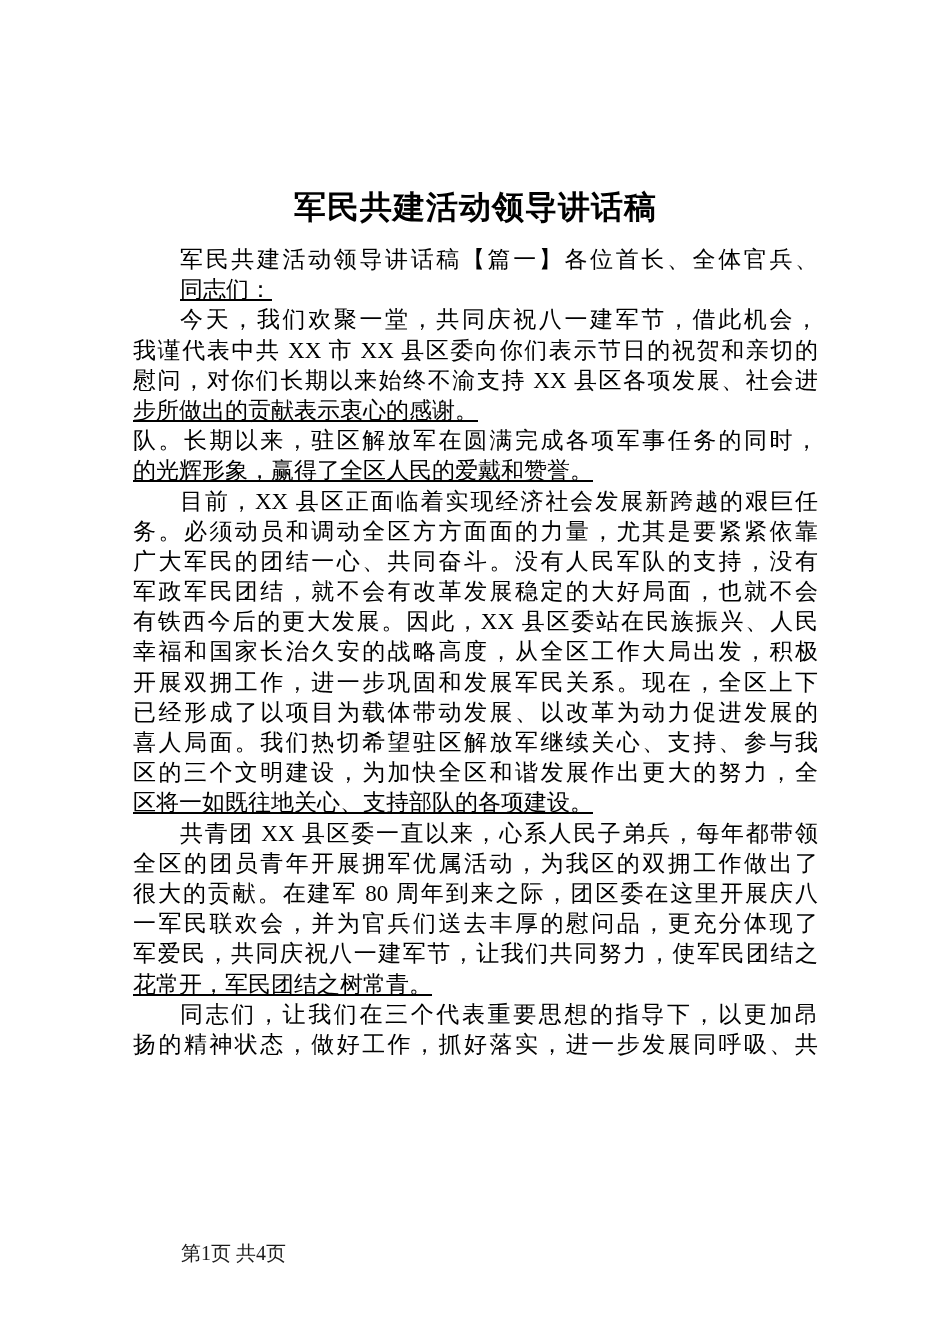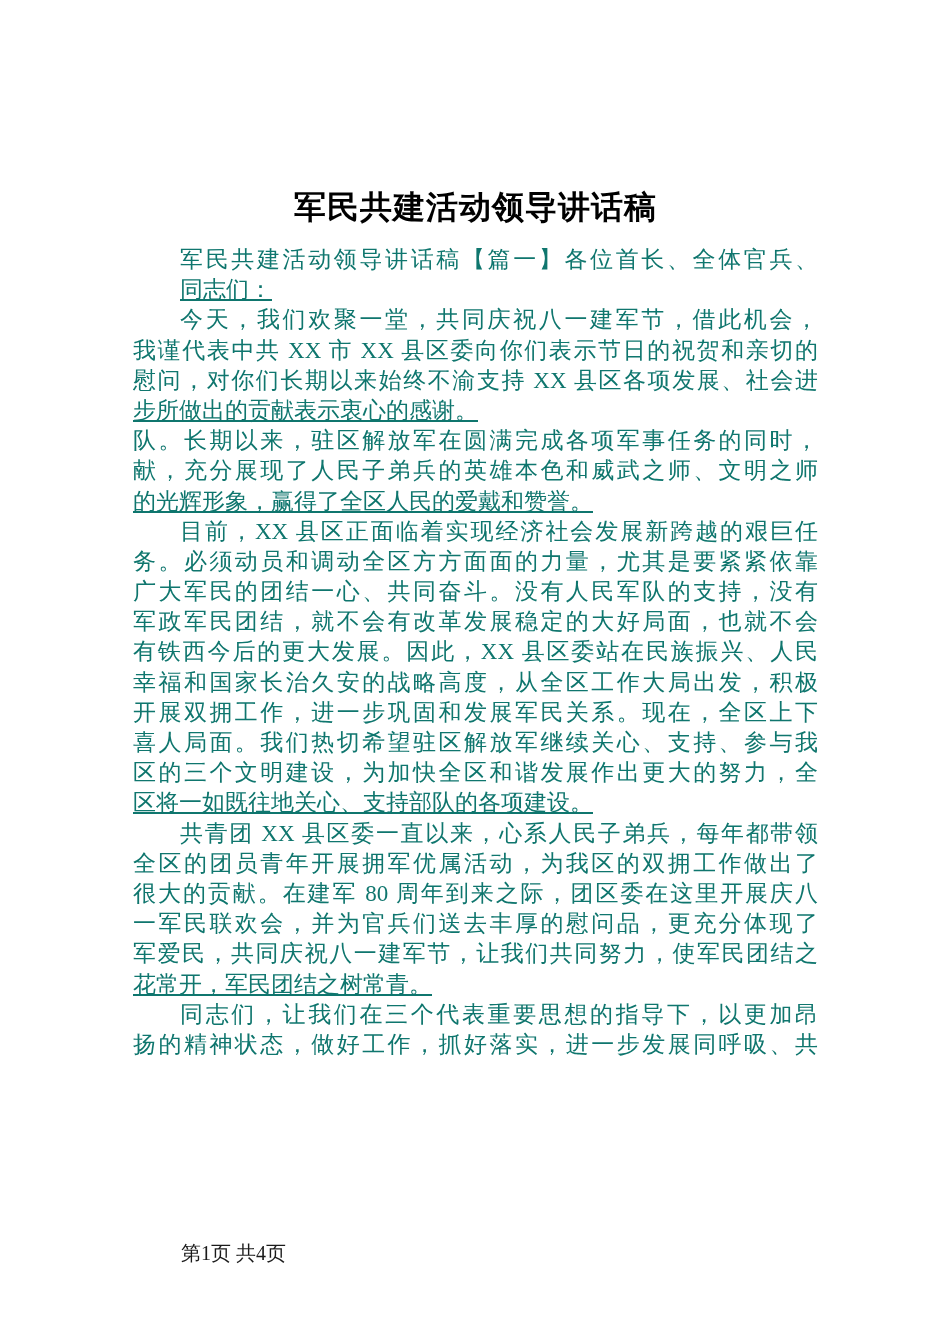--- a/index.html
+++ b/index.html
@@ -33,21 +33,21 @@
     letter-spacing: 1px;
     text-align: center;
     color: #000000;
     margin: 0 0 18px 0;
   }
   .body-lines { width: 685px; }
   .line {
     font-size: 23px;
     line-height: 30.2px;
     height: 30.2px;
-    color: #0f766e;
+    color: #000000;
     text-align: justify;
     text-align-last: justify;
     overflow: hidden;
     white-space: nowrap;
   }
   .line.no-justify {
     text-align: left;
     text-align-last: left;
     text-decoration: underline;
   }
@@ -71,29 +71,29 @@
   <div class="doc-content">
     <h1 class="doc-title">军民共建活动领导讲话稿</h1>
     <div class="body-lines">
         <div class="line indent">军民共建活动领导讲话稿【篇一】各位首长、全体官兵、</div>
         <div class="line indent no-justify">同志们：</div>
         <div class="line indent">今天，我们欢聚一堂，共同庆祝八一建军节，借此机会，</div>
         <div class="line">我谨代表中共 XX 市 XX 县区委向你们表示节日的祝贺和亲切的</div>
         <div class="line">慰问，对你们长期以来始终不渝支持 XX 县区各项发展、社会进</div>
         <div class="line no-justify">步所做出的贡献表示衷心的感谢。</div>
         <div class="line">队。长期以来，驻区解放军在圆满完成各项军事任务的同时，</div>
-        <div class="line">献，充分展现了人民子弟兵的英雄本色和威武之师、文明之师</div>
         <div class="line no-justify">的光辉形象，赢得了全区人民的爱戴和赞誉。</div>
         <div class="line indent">目前，XX 县区正面临着实现经济社会发展新跨越的艰巨任</div>
         <div class="line">务。必须动员和调动全区方方面面的力量，尤其是要紧紧依靠</div>
         <div class="line">广大军民的团结一心、共同奋斗。没有人民军队的支持，没有</div>
         <div class="line">军政军民团结，就不会有改革发展稳定的大好局面，也就不会</div>
         <div class="line">有铁西今后的更大发展。因此，XX 县区委站在民族振兴、人民</div>
         <div class="line">幸福和国家长治久安的战略高度，从全区工作大局出发，积极</div>
         <div class="line">开展双拥工作，进一步巩固和发展军民关系。现在，全区上下</div>
+        <div class="line">已经形成了以项目为载体带动发展、以改革为动力促进发展的</div>
         <div class="line">喜人局面。我们热切希望驻区解放军继续关心、支持、参与我</div>
         <div class="line">区的三个文明建设，为加快全区和谐发展作出更大的努力，全</div>
         <div class="line no-justify">区将一如既往地关心、支持部队的各项建设。</div>
         <div class="line indent">共青团 XX 县区委一直以来，心系人民子弟兵，每年都带领</div>
         <div class="line">全区的团员青年开展拥军优属活动，为我区的双拥工作做出了</div>
         <div class="line">很大的贡献。在建军 80 周年到来之际，团区委在这里开展庆八</div>
         <div class="line">一军民联欢会，并为官兵们送去丰厚的慰问品，更充分体现了</div>
         <div class="line">军爱民，共同庆祝八一建军节，让我们共同努力，使军民团结之</div>
         <div class="line no-justify">花常开，军民团结之树常青。</div>
         <div class="line indent">同志们，让我们在三个代表重要思想的指导下，以更加昂</div>

